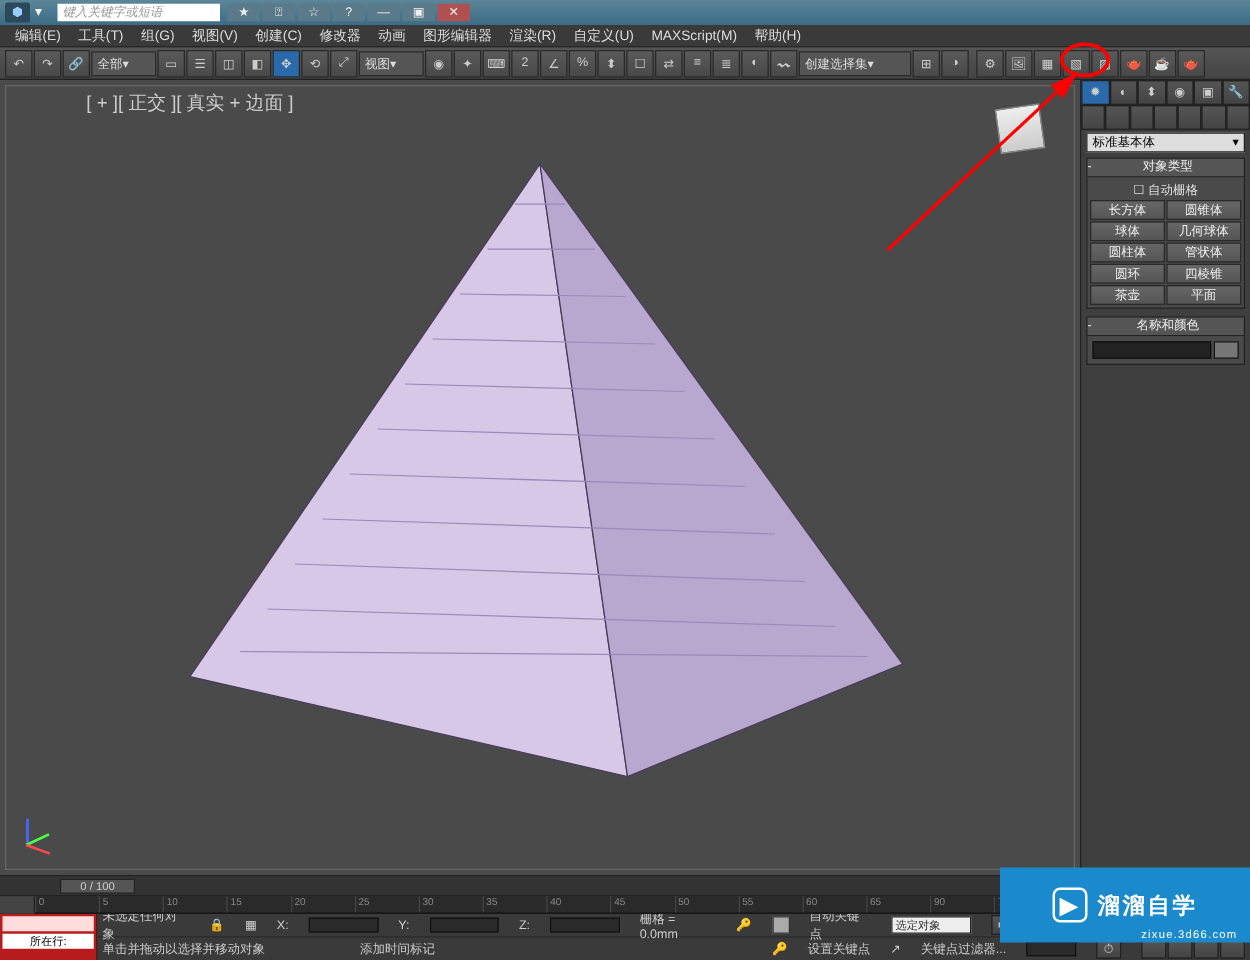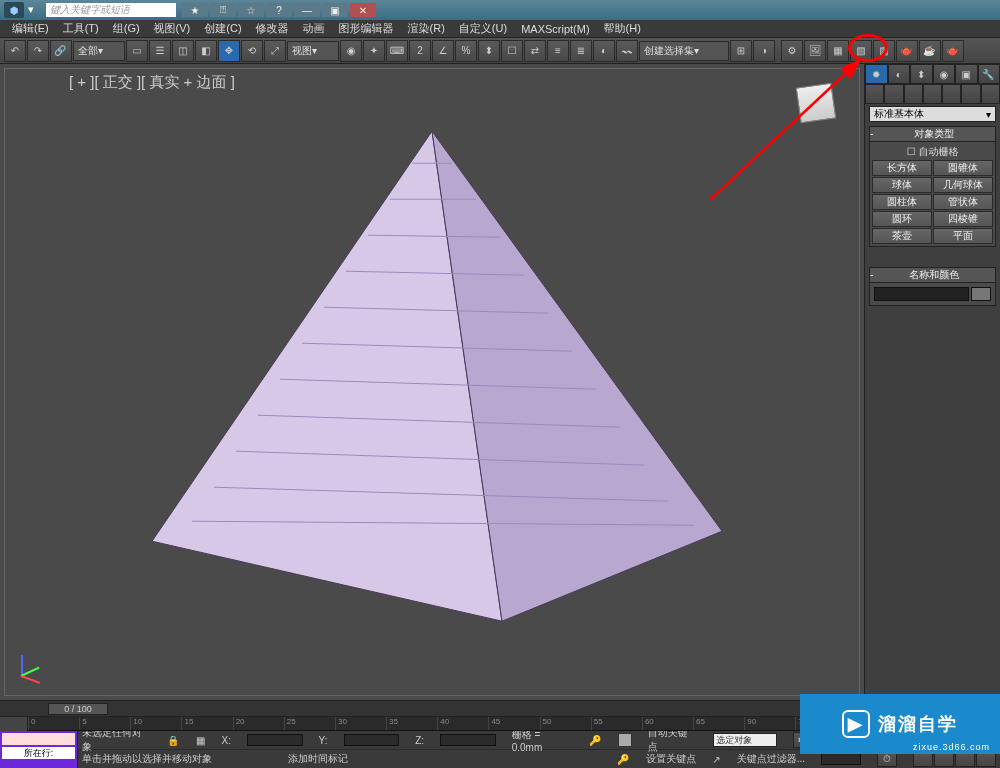--- a/index.html
+++ b/index.html
@@ -38,37 +38,37 @@
 .arrow-annot { position: absolute; pointer-events: none; }
 
 .cmdpanel { position: absolute; top: 64px; right: 0; width: 136px; bottom: 68px; background: #3f3f3f; border-left: 1px solid #222; display:flex; flex-direction:column; }
 .cmdtabs { height: 20px; display: flex; background:#333; }
 .cmdtabs .ct { flex:1; border:1px solid #222; background:linear-gradient(#555,#444); display:flex;align-items:center;justify-content:center; color:#ccc; font-size:10px;}
 .cmdtabs .ct.sel { background:#2a6aaa; }
 .cmdsub { height: 20px; display: flex; background:#333; }
 .cmdsub .cs { flex:1; border:1px solid #222; background:linear-gradient(#555,#444); }
 .cmddrop { margin: 2px 4px; height: 16px; background: #ddd; border: 1px solid #222; font-size: 10px; padding: 0 4px; display:flex;align-items:center;justify-content:space-between;color:#000;}
 .rollhdr { margin: 2px 4px 0; height: 16px; background: #555; border: 1px solid #222; color: #eee; font-size: 10px; text-align: center; line-height: 14px; }
-.rollbody { margin: 0 4px 18px; background: #4a4a4a; border: 1px solid #222; border-top: none; padding: 2px; }
+.rollbody { margin: 0 4px 4px; background: #4a4a4a; border: 1px solid #222; border-top: none; padding: 2px; }
 .autogrid { font-size: 10px; color: #ddd; text-align:center; padding:1px 0;}
 .objgrid { display: grid; grid-template-columns: 1fr 1fr; gap: 1px; }
 .objbtn { height: 16px; background: linear-gradient(#666,#555); border: 1px solid #2a2a2a; color: #eee; font-size: 10px; display:flex;align-items:center;justify-content:center; }
 .colorrow { display:flex; gap:2px; padding:2px; }
 .colorrow .cin { flex:1; height:14px; background:#222; border:1px solid #111; }
 .colorrow .csw { width:20px; height:14px; background:#777; border:1px solid #111; }
 
 .bottompanel { position: absolute; left: 0; right: 0; bottom: 0; height: 68px; background: #3a3a3a; border-top: 1px solid #222; font-size: 10px; color: #ccc; }
 .timeslider { height: 16px; background:#333; border-bottom:1px solid #222; display:flex;align-items:center; }
 .timeslider .tbox { margin-left:48px; width:60px; height:12px; background:#555; border:1px solid #222; text-align:center; font-size:9px;color:#ccc;}
 .trackbar { height: 14px; background: #2a2a2a; border-bottom:1px solid #111; position:relative; }
 .trackbar .ticks { position:absolute; inset:0; display:flex; }
 .trackbar .ticks span { flex:1; border-left:1px solid #444; font-size:8px; color:#888; padding-left:2px;}
 .trackbar .leftbtns { position:absolute; left:0; top:0; width:28px; height:14px; background:#444; border-right:1px solid #222;}
 .statusrow { display:flex; height:38px; }
-.statusrow .leftblock { width:78px; background:#6d28d9; border-right:1px solid #222; }
+.statusrow .leftblock { width:78px; background:#b91c1c; border-right:1px solid #222; }
 .statusrow .leftblock .lbox { height:12px; background:#eee; margin:2px; }
 .statusrow .leftblock .ltxt { height:12px; background:#fff; margin:0 2px 2px; color:#000; font-size:9px; text-align:center; display:flex;align-items:center;justify-content:center;}
 .statusrow .mid { flex:1; display:flex; flex-direction:column; }
 .statusrow .srow { height:19px; display:flex; align-items:center; gap:16px; padding:0 4px; border-bottom:1px solid #2a2a2a;}
 .statusrow .srow .lab { color:#ccc; }
 .statusrow .srow .coord { width:56px; height:12px; background:#2a2a2a; border:1px solid #111; }
 .statusrow .srow .gridlab { color:#ccc; }
 .statusrow .playbtns { display:flex; gap:1px; margin-left:auto;}
 .statusrow .pbtn { width:20px; height:16px; background:linear-gradient(#555,#444); border:1px solid #222; display:flex;align-items:center;justify-content:center;color:#ccc;}
 .statusrow .autokey { width:14px;height:14px;background:#aaa;border:1px solid #333;}

